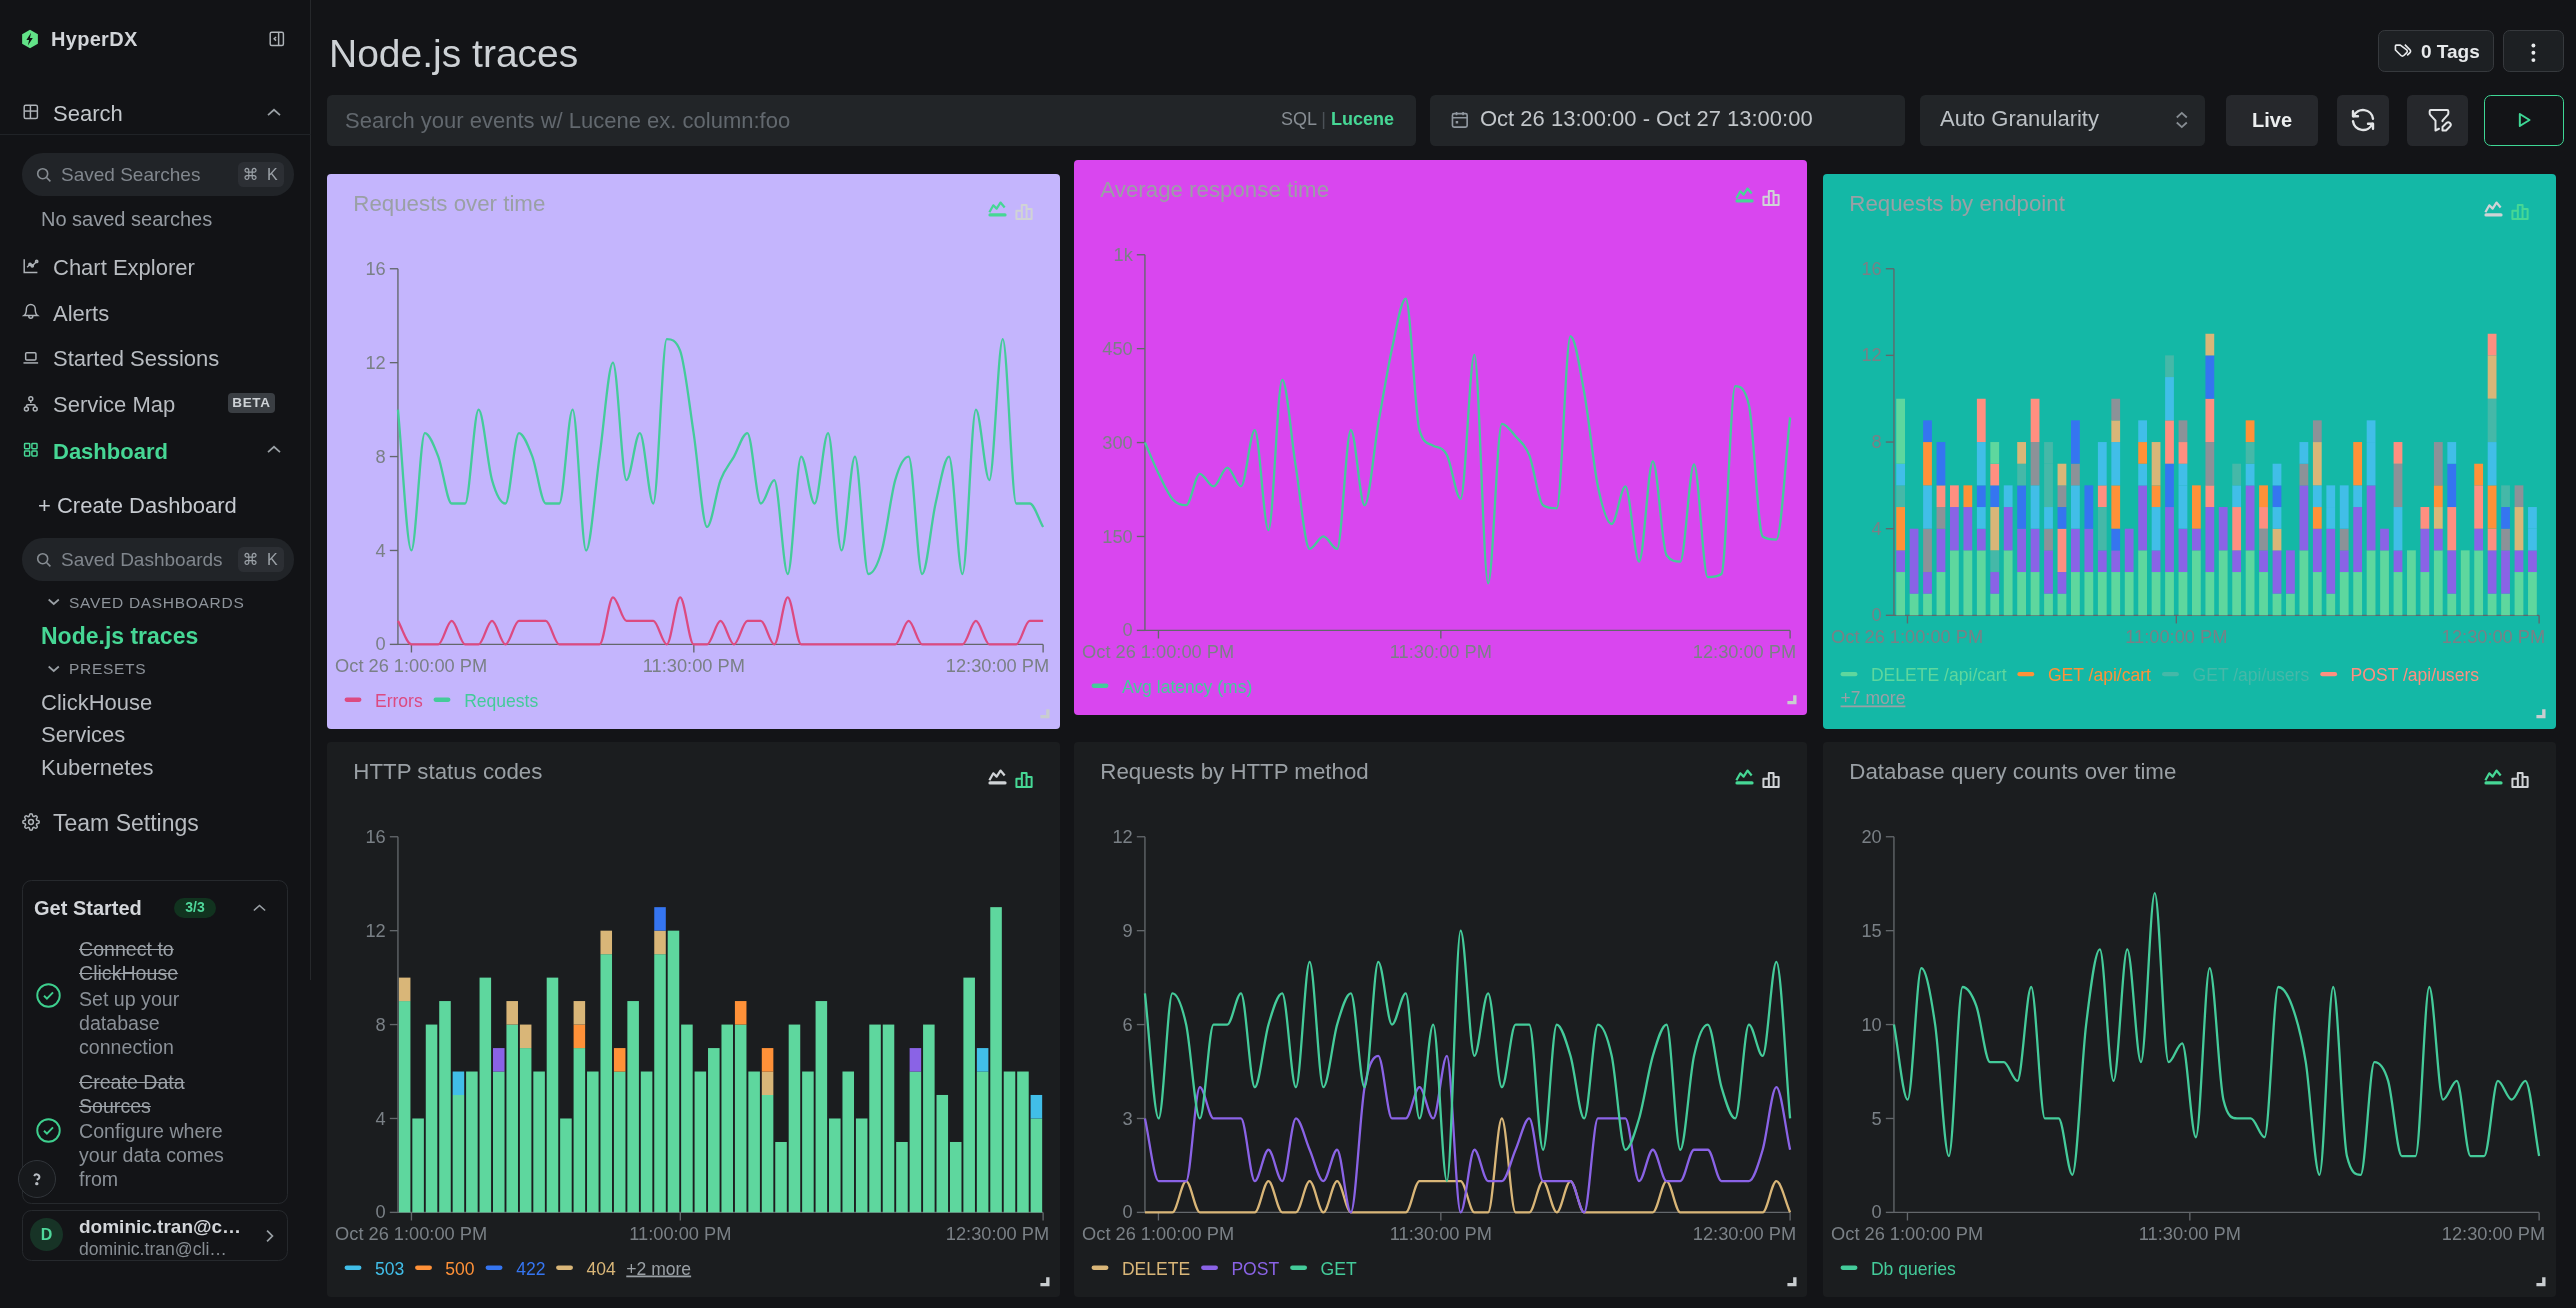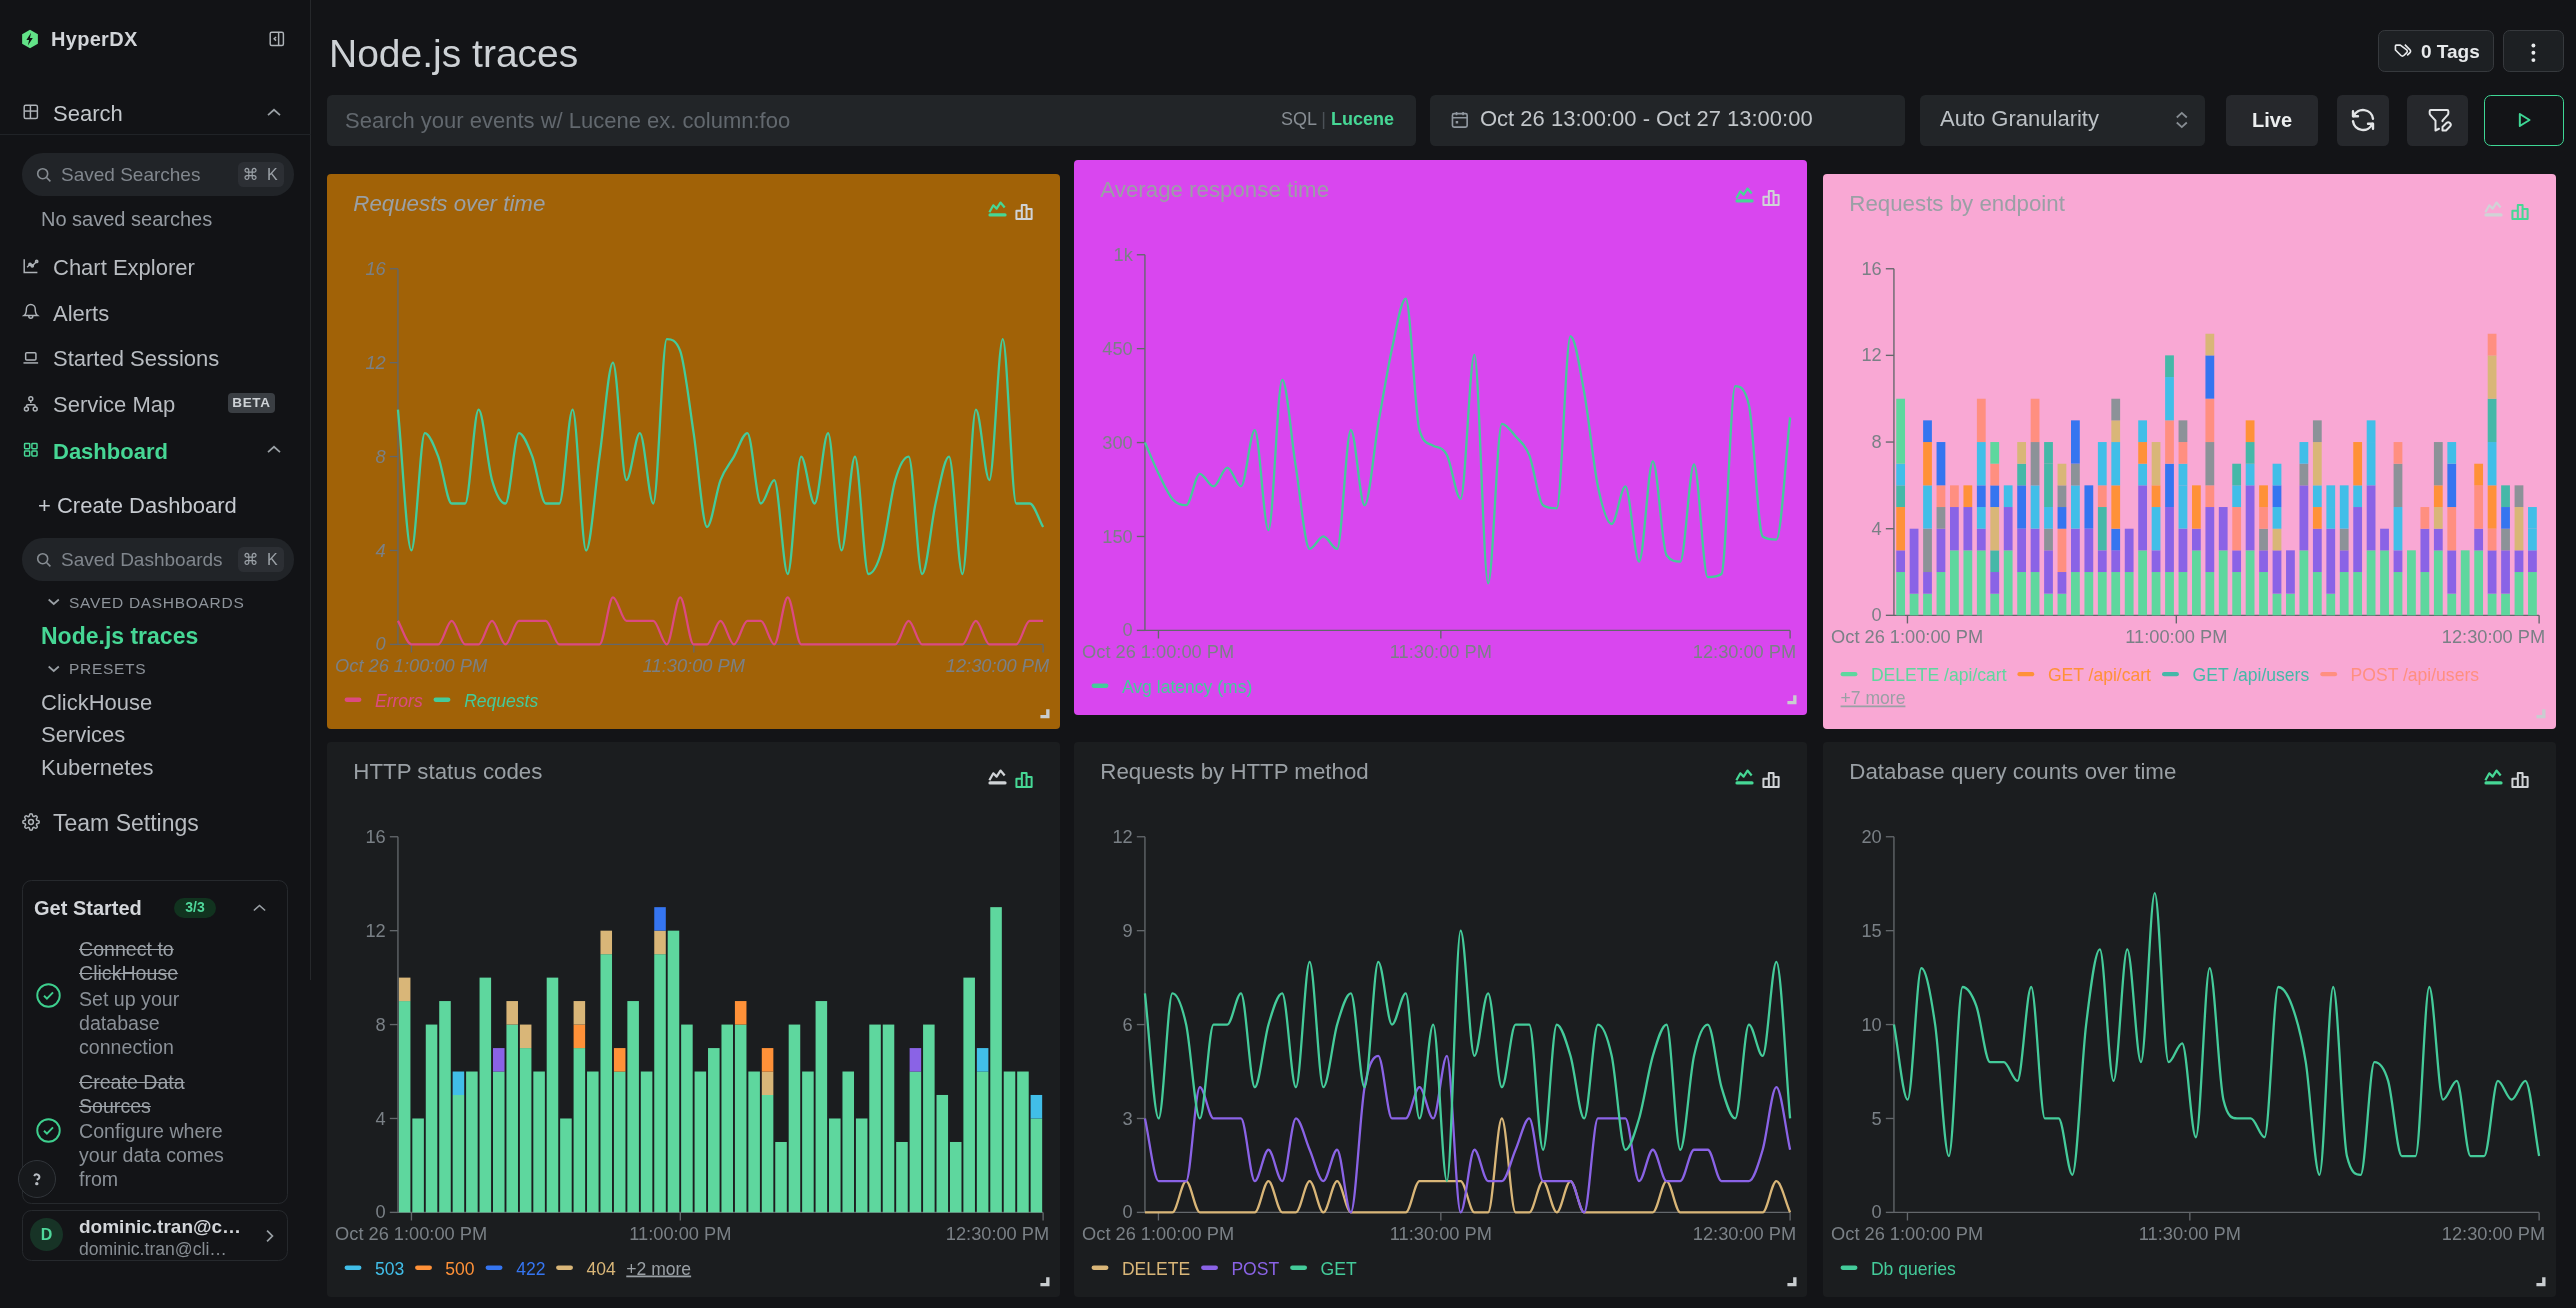--- a/index.html
+++ b/index.html
@@ -166,21 +166,21 @@
   </svg>
 <div style="position:absolute;left:2407px;top:95px;width:61px;height:51px;background:#26282c;border-radius:5.4px;"></div>
 <svg style="position:absolute;left:2425px;top:105px" width="28" height="30" viewBox="0 0 24 24" fill="none" stroke="#e3e5e7" stroke-width="1.7" stroke-linejoin="round" stroke-linecap="round">
     <path d="M12 19.5l-3 1.5v-8.5L4.52 7.572A2 2 0 0 1 4 6.227V4.5a1 1 0 0 1 1-1h14a1 1 0 0 1 1 1v1.727a2 2 0 0 1-.52 1.345L15 12.5v.5"></path>
     <path d="M18.42 14.61a2.1 2.1 0 0 1 2.97 2.97L18 21h-3v-3z"></path>
   </svg>
 <div style="position:absolute;left:2484px;top:95px;width:80px;height:51px;border:1.7px solid #3ed795;border-radius:6.8px;"></div>
 <svg style="position:absolute;left:2514px;top:110px" width="20" height="20" viewBox="0 0 24 24" fill="none" stroke="#3ed795" stroke-width="2.4" stroke-linejoin="round">
     <path d="M7 4.8 L18.6 12 L7 19.2 Z"></path>
   </svg>
-<div style="position:absolute;left:327px;top:174px;width:733px;height:555px;background:#a16207;border-radius:4px;font-style:italic;"><svg width="733" height="555" viewBox="0 0 1085 821" font-family="&quot;Liberation Sans&quot;, sans-serif">
+<div style="position:absolute;left:327px;top:174px;width:733px;height:555px;background:#c4b5fd;border-radius:4px;"><svg width="733" height="555" viewBox="0 0 1085 821" font-family="&quot;Liberation Sans&quot;, sans-serif">
       <text x="39" y="54" font-size="33" fill="#9aa0a5" text-anchor="start" font-weight="400">Requests over time</text>
       <g stroke="#46d795" fill="none">
         <path d="M980.5 56.4 L986.3 46.1 L991.2 51 L996.9 42 L1003.1 49.4" stroke-width="3.3" stroke-linejoin="round"></path>
         <path d="M981.5 60.3 h22" stroke-width="5" stroke-linecap="round"></path>
       </g>
       <g stroke="#d0d3d6" stroke-width="3" fill="none" stroke-linejoin="round">
         <path d="M1020.5 66.5 V54 H1028.5 V45.5 H1035.5 V51.5 H1043 V66.5 Z"></path>
         <path d="M1028.5 66.5 V54"></path>
         <path d="M1035.5 66.5 V51.5"></path>
       </g>
@@ -235,21 +235,21 @@
       <path d="M93 140.0 h12" stroke="#63676b" stroke-width="2"></path>
       <text x="87" y="149" font-size="27" fill="#7a8086" text-anchor="end" font-weight="400">1k</text>
       <text x="12" y="737" font-size="27" fill="#7a8086" text-anchor="start" font-weight="400">Oct 26 1:00:00 PM</text>
       <text x="543" y="737" font-size="27" fill="#7a8086" text-anchor="middle" font-weight="400">11:30:00 PM</text>
       <text x="1069" y="737" font-size="27" fill="#7a8086" text-anchor="end" font-weight="400">12:30:00 PM</text>
       <path d="M105.0 418.0C111.8 433.4 118.5 450.4 125.3 464.3C132.1 478.2 138.9 493.7 145.6 501.4C152.4 509.1 159.2 510.7 166.0 510.7C172.7 510.7 179.5 464.3 186.3 464.3C193.0 464.3 199.8 482.9 206.6 482.9C213.4 482.9 220.1 455.1 226.9 455.1C233.7 455.1 240.5 482.9 247.2 482.9C254.0 482.9 260.8 399.5 267.6 399.5C274.3 399.5 281.1 547.7 287.9 547.7C294.6 547.7 301.4 325.3 308.2 325.3C315.0 325.3 321.7 413.4 328.5 455.1C335.3 496.8 342.1 575.5 348.8 575.5C355.6 575.5 362.4 557.0 369.1 557.0C375.9 557.0 382.7 575.5 389.5 575.5C396.2 575.5 403.0 399.5 409.8 399.5C416.6 399.5 423.3 510.7 430.1 510.7C436.9 510.7 443.7 428.8 450.4 390.2C457.2 351.6 464.0 309.9 470.7 279.0C477.5 248.1 484.3 204.9 491.1 204.9C497.8 204.9 504.6 376.6 511.4 399.5C518.2 422.3 524.9 418.7 531.7 422.6C538.5 426.5 545.2 423.4 552.0 436.5C558.8 449.7 565.6 501.4 572.3 501.4C579.1 501.4 585.9 288.3 592.7 288.3C599.4 288.3 606.2 626.5 613.0 626.5C619.8 626.5 626.5 390.2 633.3 390.2C640.1 390.2 646.8 401.0 653.6 408.7C660.4 416.5 667.2 419.5 673.9 436.5C680.7 453.5 687.5 506.0 694.3 510.7C701.0 515.3 707.8 515.3 714.6 515.3C721.3 515.3 728.1 260.5 734.9 260.5C741.7 260.5 748.4 306.8 755.2 343.9C762.0 380.9 768.8 450.4 775.5 482.9C782.3 515.3 789.1 538.5 795.9 538.5C802.6 538.5 809.4 482.9 816.2 482.9C822.9 482.9 829.7 594.1 836.5 594.1C843.3 594.1 850.0 445.8 856.8 445.8C863.6 445.8 870.4 575.5 877.1 584.8C883.9 594.1 890.7 594.1 897.4 594.1C904.2 594.1 911.0 450.4 917.8 450.4C924.5 450.4 931.3 617.2 938.1 617.2C944.9 617.2 951.6 617.2 958.4 612.6C965.2 608.0 972.0 334.6 978.7 334.6C985.5 334.6 992.3 334.6 999.0 362.4C1005.8 390.2 1012.6 552.4 1019.4 557.0C1026.1 561.6 1032.9 561.6 1039.7 561.6C1046.5 561.6 1053.2 441.2 1060.0 380.9" stroke="#44cb9a" stroke-width="3.4" fill="none"></path>
       <rect x="26" y="774.8" width="25" height="6.5" rx="3.2" fill="#44cb9a"></rect>
       <text x="71" y="788" font-size="26" fill="#44cb9a" text-anchor="start" font-weight="400">Avg latency (ms)</text>
       <path d="M1056 803 h11 v-11" stroke="#c9cdd0" stroke-width="5" fill="none"></path>
     </svg></div>
-<div style="position:absolute;left:1823px;top:174px;width:733px;height:555px;background:#f9a8d4;border-radius:4px;"><svg width="733" height="555" viewBox="0 0 1085 821" font-family="&quot;Liberation Sans&quot;, sans-serif">
+<div style="position:absolute;left:1823px;top:174px;width:733px;height:555px;background:#14b8a6;border-radius:4px;"><svg width="733" height="555" viewBox="0 0 1085 821" font-family="&quot;Liberation Sans&quot;, sans-serif">
       <text x="39" y="54" font-size="33" fill="#9aa0a5" text-anchor="start" font-weight="400">Requests by endpoint</text>
       <g stroke="#d0d3d6" fill="none">
         <path d="M980.5 56.4 L986.3 46.1 L991.2 51 L996.9 42 L1003.1 49.4" stroke-width="3.3" stroke-linejoin="round"></path>
         <path d="M981.5 60.3 h22" stroke-width="5" stroke-linecap="round"></path>
       </g>
       <g stroke="#46d795" stroke-width="3" fill="none" stroke-linejoin="round">
         <path d="M1020.5 66.5 V54 H1028.5 V45.5 H1035.5 V51.5 H1043 V66.5 Z"></path>
         <path d="M1028.5 66.5 V54"></path>
         <path d="M1035.5 66.5 V51.5"></path>
       </g>

